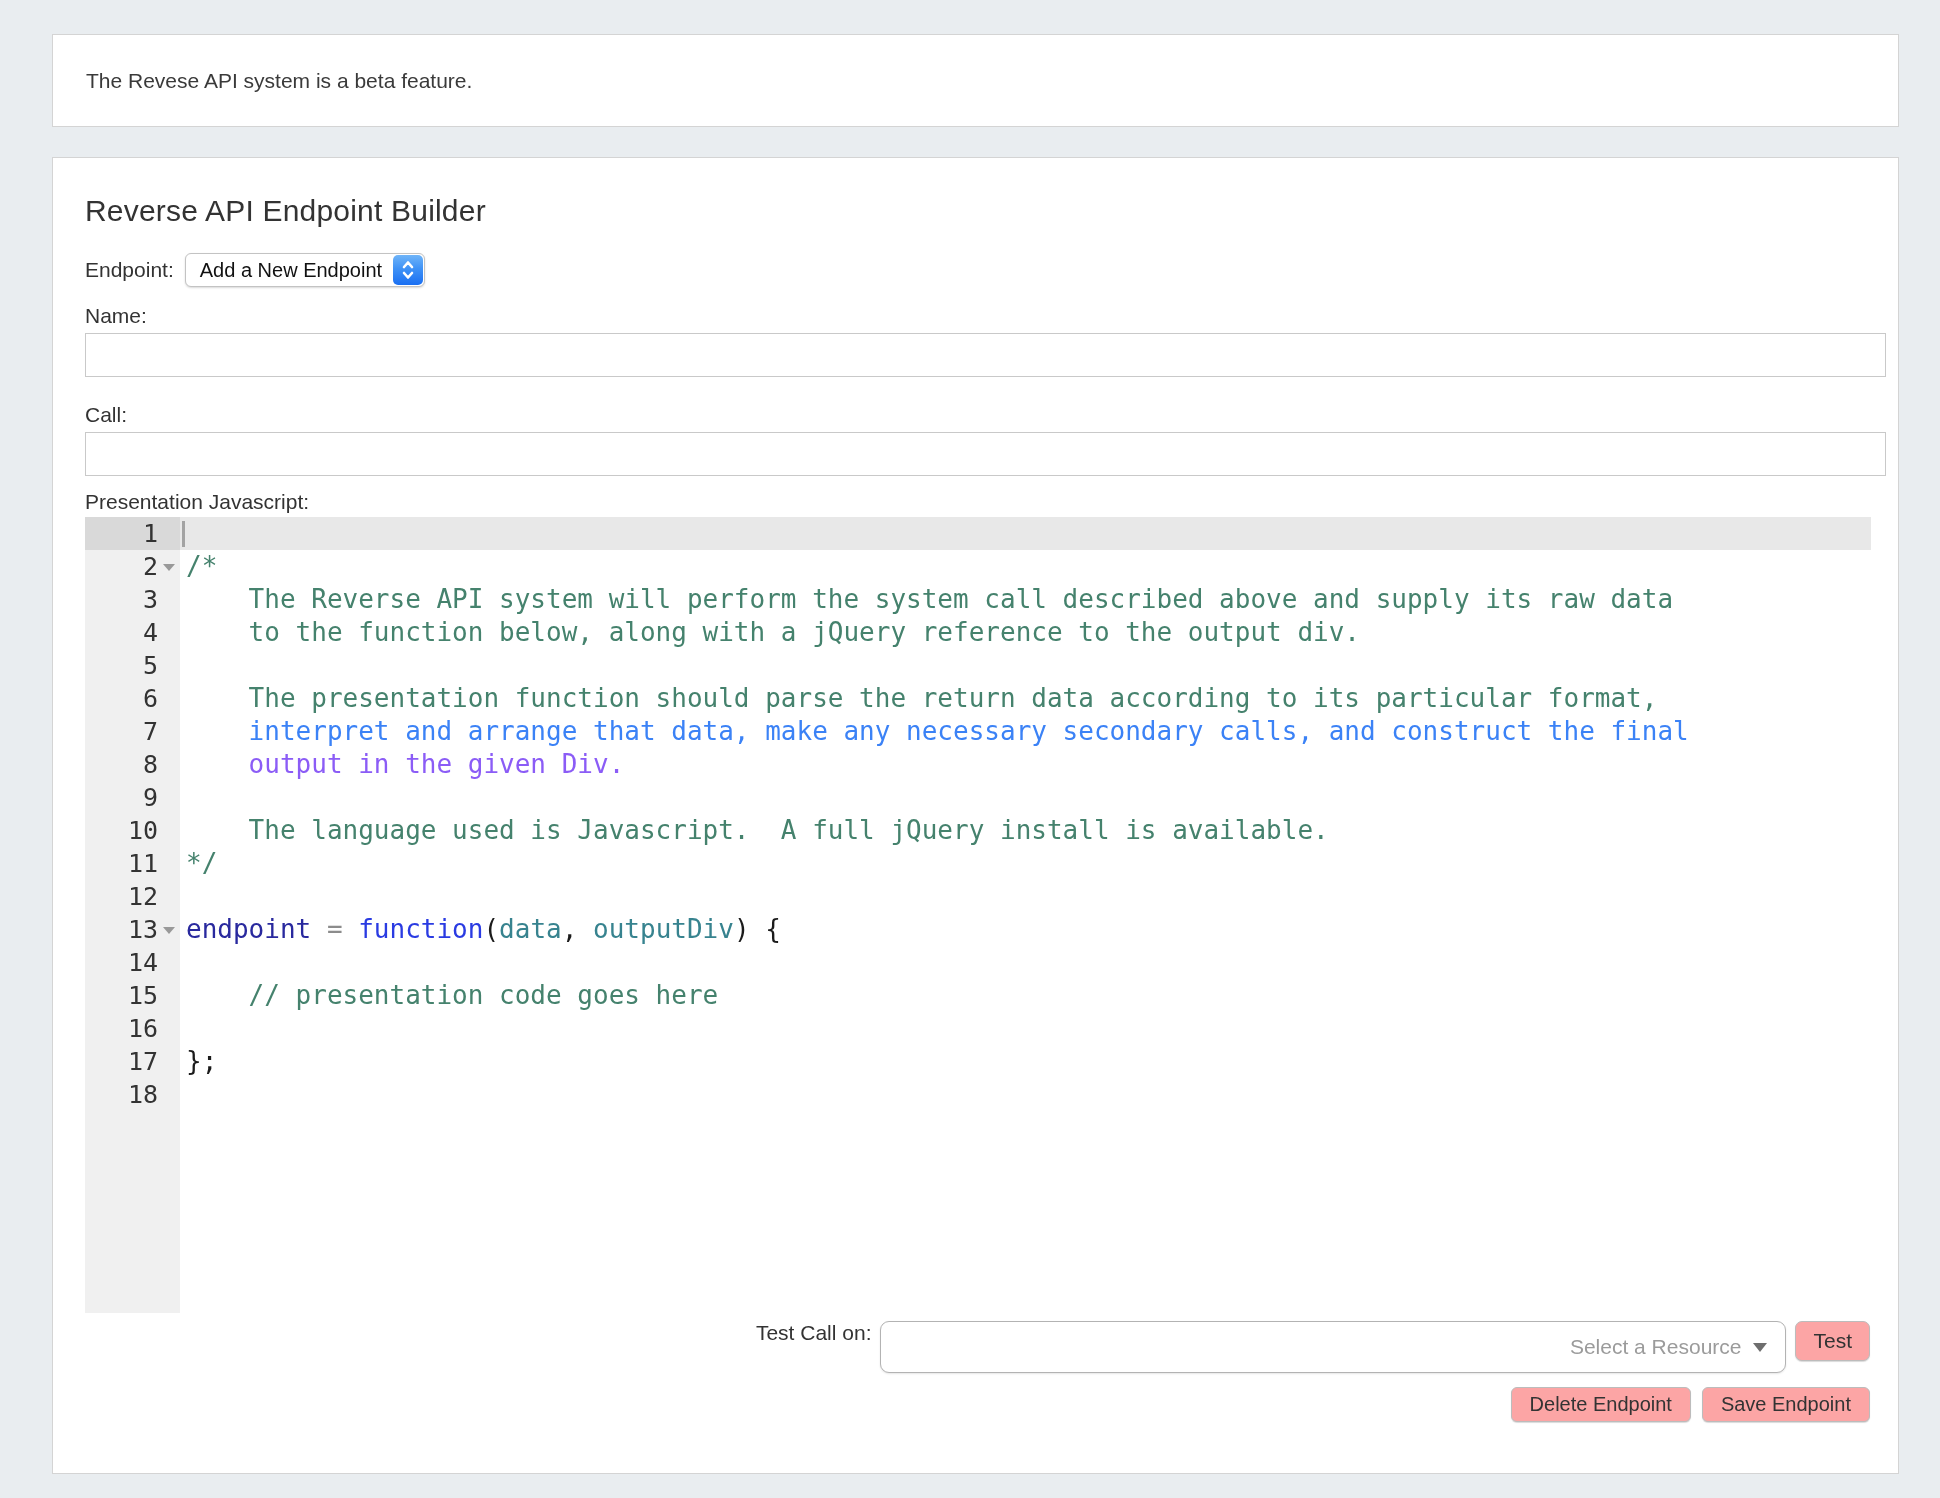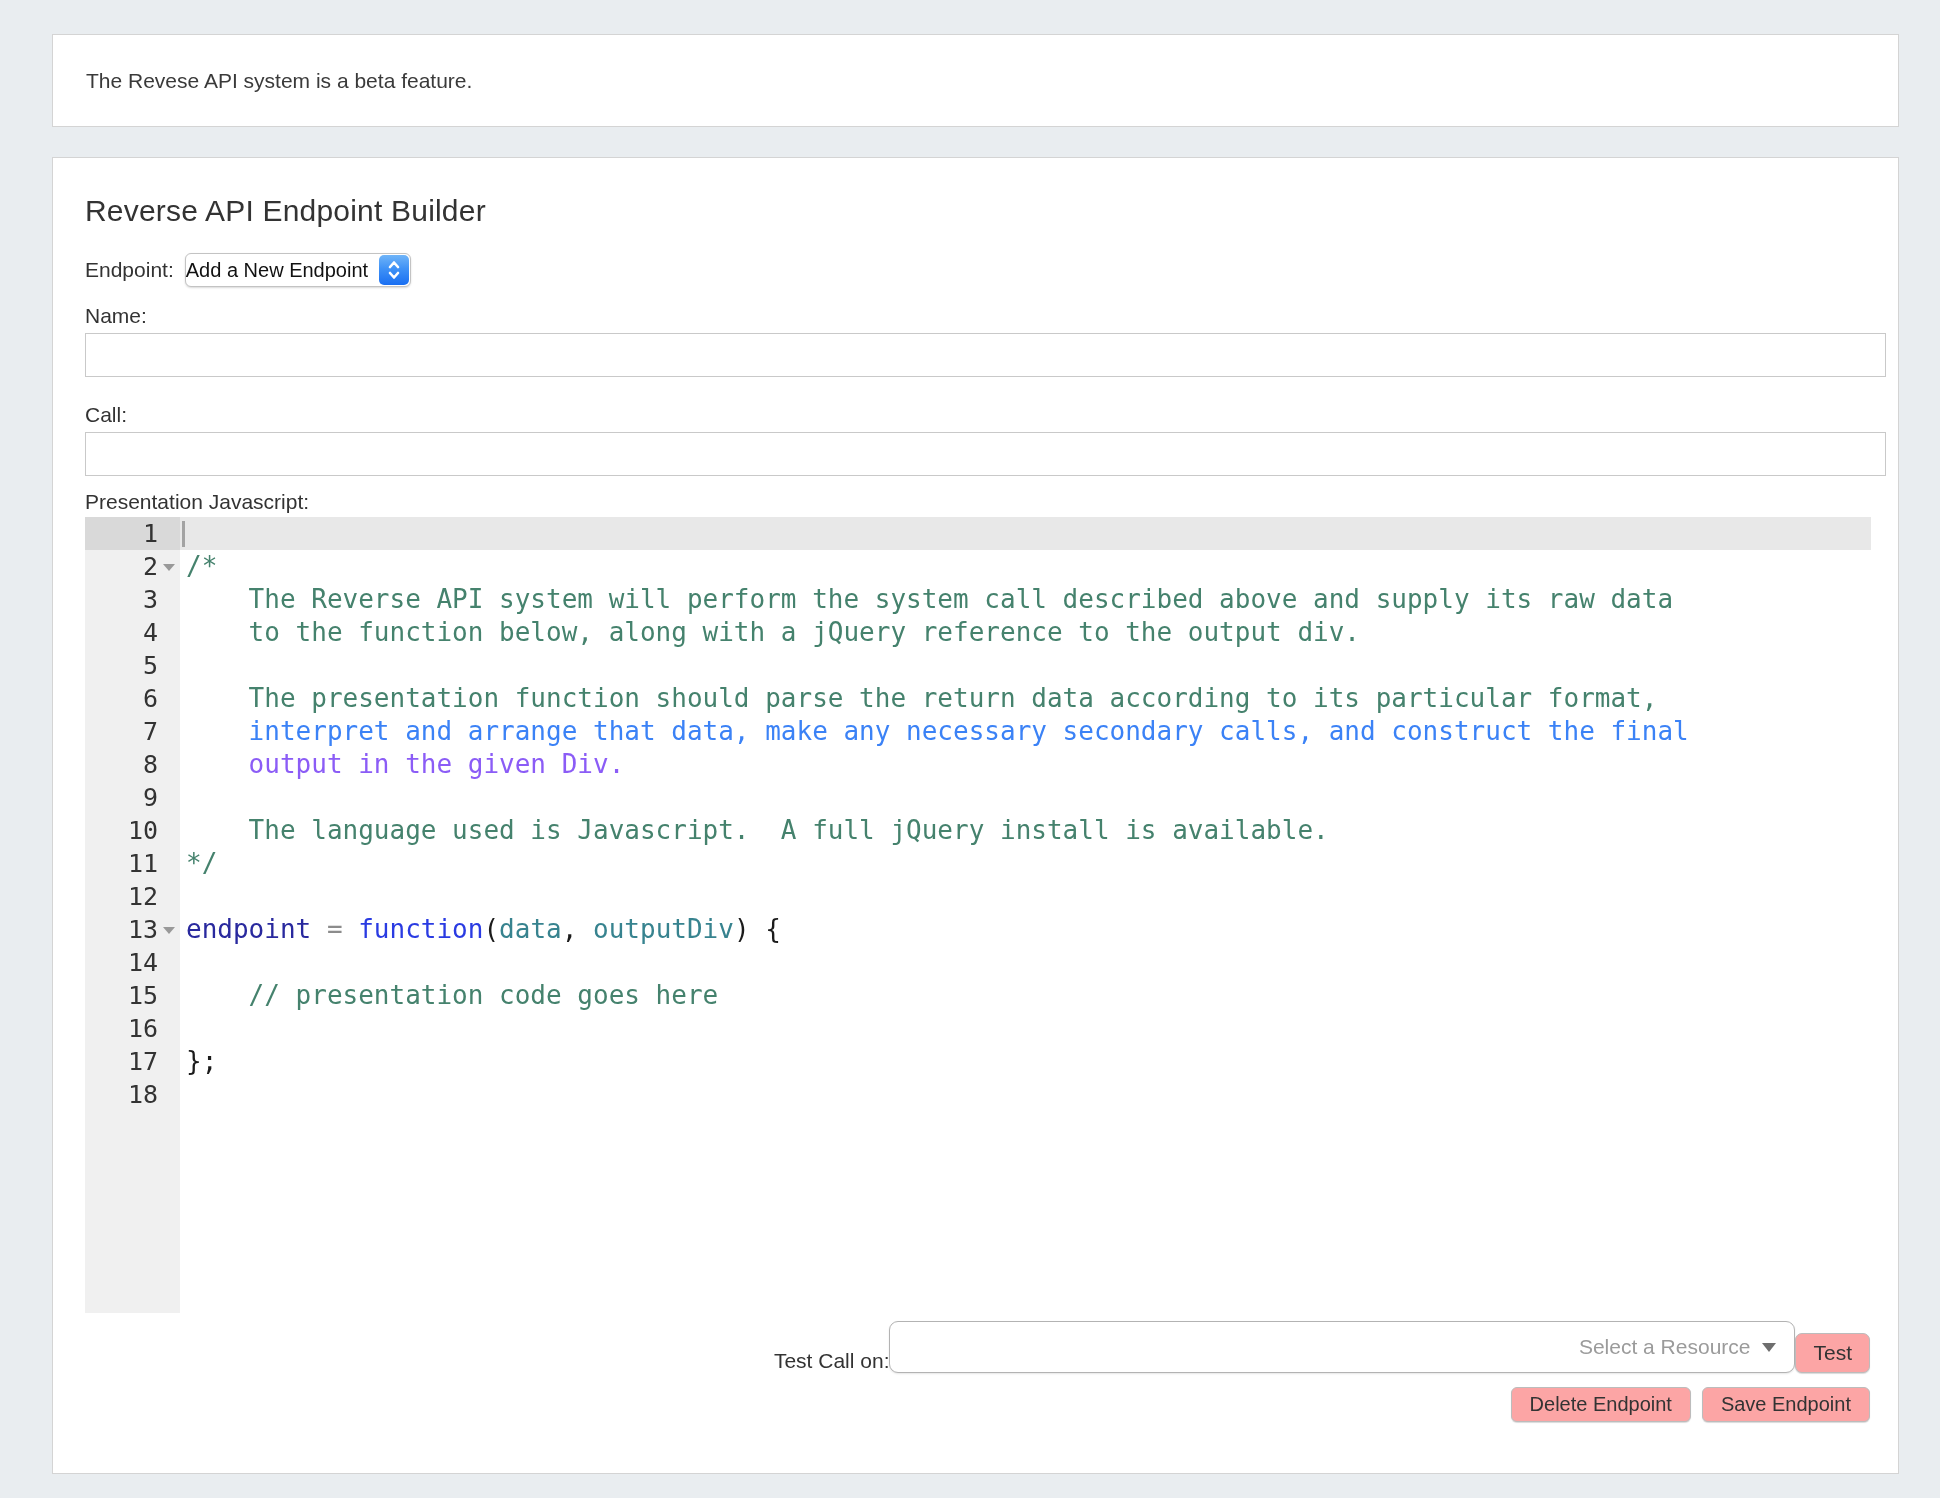--- a/index.html
+++ b/index.html
@@ -44,20 +44,21 @@
   .lbl { font-size:21px; color:#333; }
 
   
   .mac-select {
     display:inline-flex; align-items:center;
     height:34px;
     background:#fff;
     border:1px solid #c3c3c3;
     border-radius:6px;
     box-shadow:0 1px 2px rgba(0,0,0,0.15);
+    padding-left:14px;
     position:relative;
     padding-right:42px;
     cursor:default;
   }
   .mac-select-label { font-size:20px; color:#111; white-space:nowrap; }
   .mac-select-cap {
     position:absolute; right:1px; top:1px; bottom:1px;
     width:30px;
     border-radius:5px;
     background:linear-gradient(180deg,#6fb4f8 0%,#3f92f6 45%,#1a6ff2 100%);
@@ -123,21 +124,22 @@
   }
   .cursor {
     position:absolute; left:2px; top:4px;
     width:3px; height:26px;
     background:#a3a3a3;
   }
 
   
   .test-row {
     margin-top:8px;
-    display:flex; align-items:flex-end; justify-content:flex-end;
+    display:flex; align-items:flex-start; justify-content:flex-end;
+    gap:9px;
     padding-right:16px;
     height:52px;
   }
   .test-row .lbl { white-space:nowrap; }
   .resource-combo {
     width:906px; height:52px;
     background:#fff;
     border:1px solid #b3b3b3;
     border-radius:9px;
     box-shadow:0 1px 2px rgba(0,0,0,0.10);

